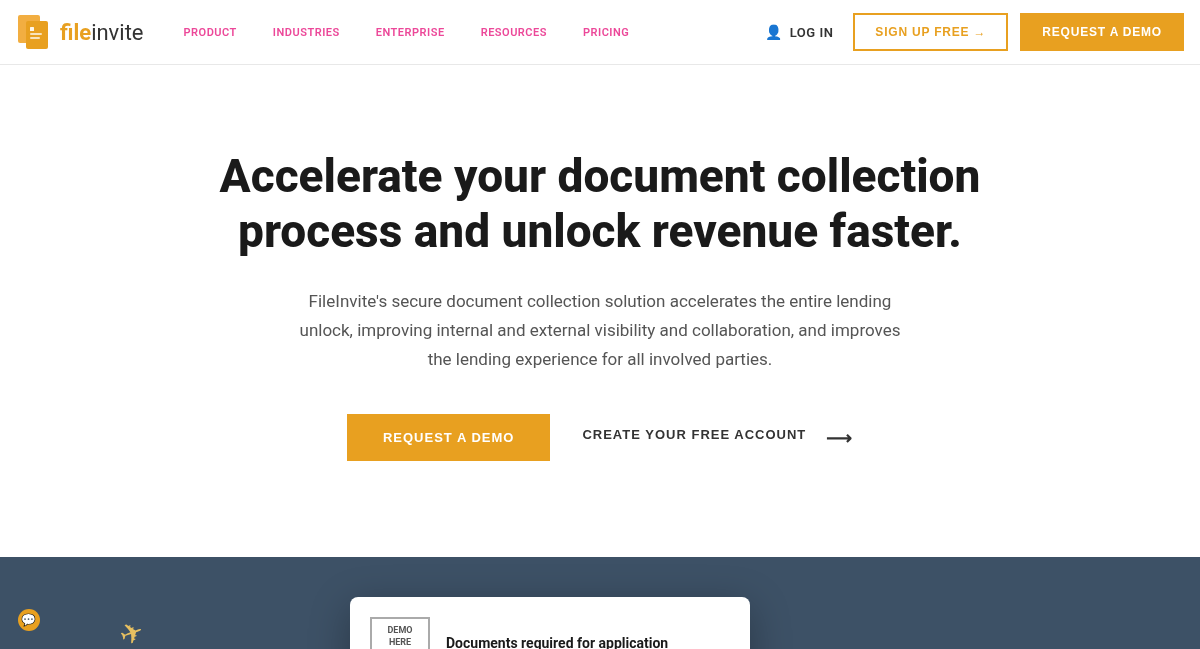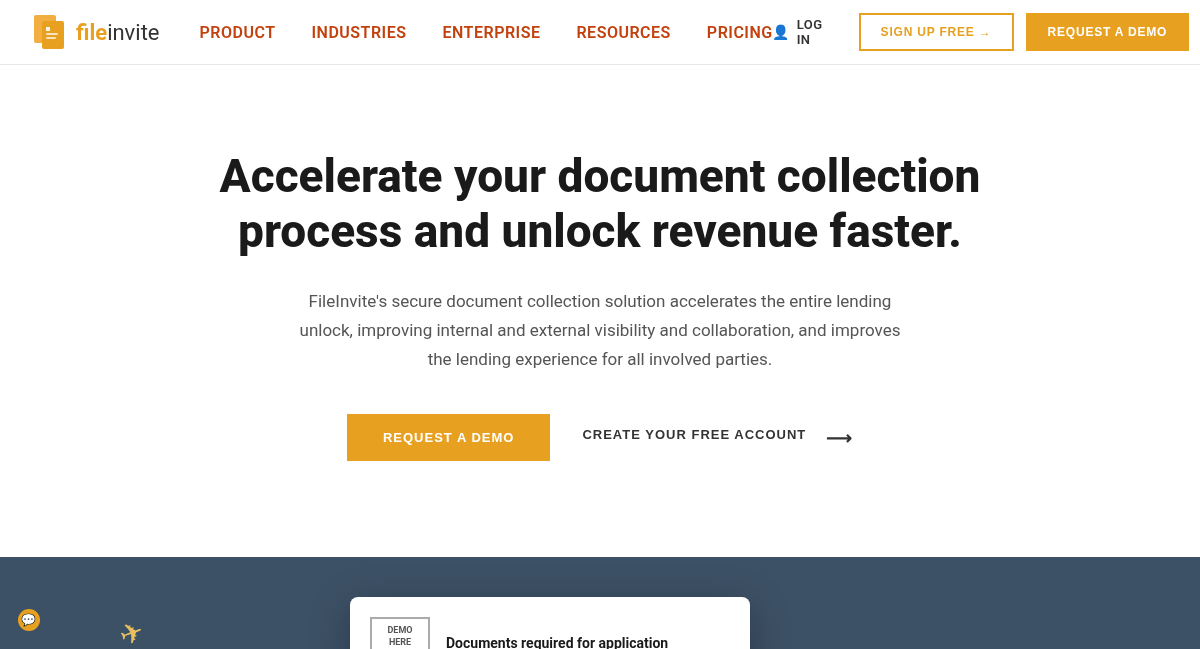--- a/index.html
+++ b/index.html
@@ -12,21 +12,21 @@
       font-family: -apple-system, BlinkMacSystemFont, 'Segoe UI', Roboto, sans-serif;
       background: #ffffff;
       width: 1200px;
       overflow-x: hidden;
     }
 
     
     .navbar {
       display: flex;
       align-items: center;
-      padding: 0 32px;
+      padding: 0 16px;
       height: 65px;
       border-bottom: 1px solid #e8e8e8;
       background: #ffffff;
       position: relative;
       z-index: 10;
     }
 
     .logo-area {
       display: flex;
       align-items: center;
@@ -57,23 +57,23 @@
     }
 
     .nav-links {
       display: flex;
       align-items: center;
       gap: 36px;
       flex: 1;
     }
 
     .nav-link {
-      font-size: 16px;
+      font-size: 11px;
       font-weight: 600;
-      color: #c2410c;
+      color: #ec4899;
       text-decoration: none;
       letter-spacing: 0.5px;
       text-transform: uppercase;
       cursor: pointer;
       text-align: right;
     }
 
     .nav-right {
       display: flex;
       align-items: center;
@@ -102,21 +102,20 @@
       padding: 10px 20px;
       border: 2px solid #e8a020;
       background: transparent;
       color: #e8a020;
       font-size: 12px;
       font-weight: 700;
       letter-spacing: 0.8px;
       text-transform: uppercase;
       cursor: pointer;
       white-space: nowrap;
-      margin-left: 16px;
     }
 
     .btn-demo-nav {
       padding: 12px 22px;
       border: none;
       background: #e8a020;
       color: #fff;
       font-size: 12px;
       font-weight: 700;
       letter-spacing: 0.8px;

